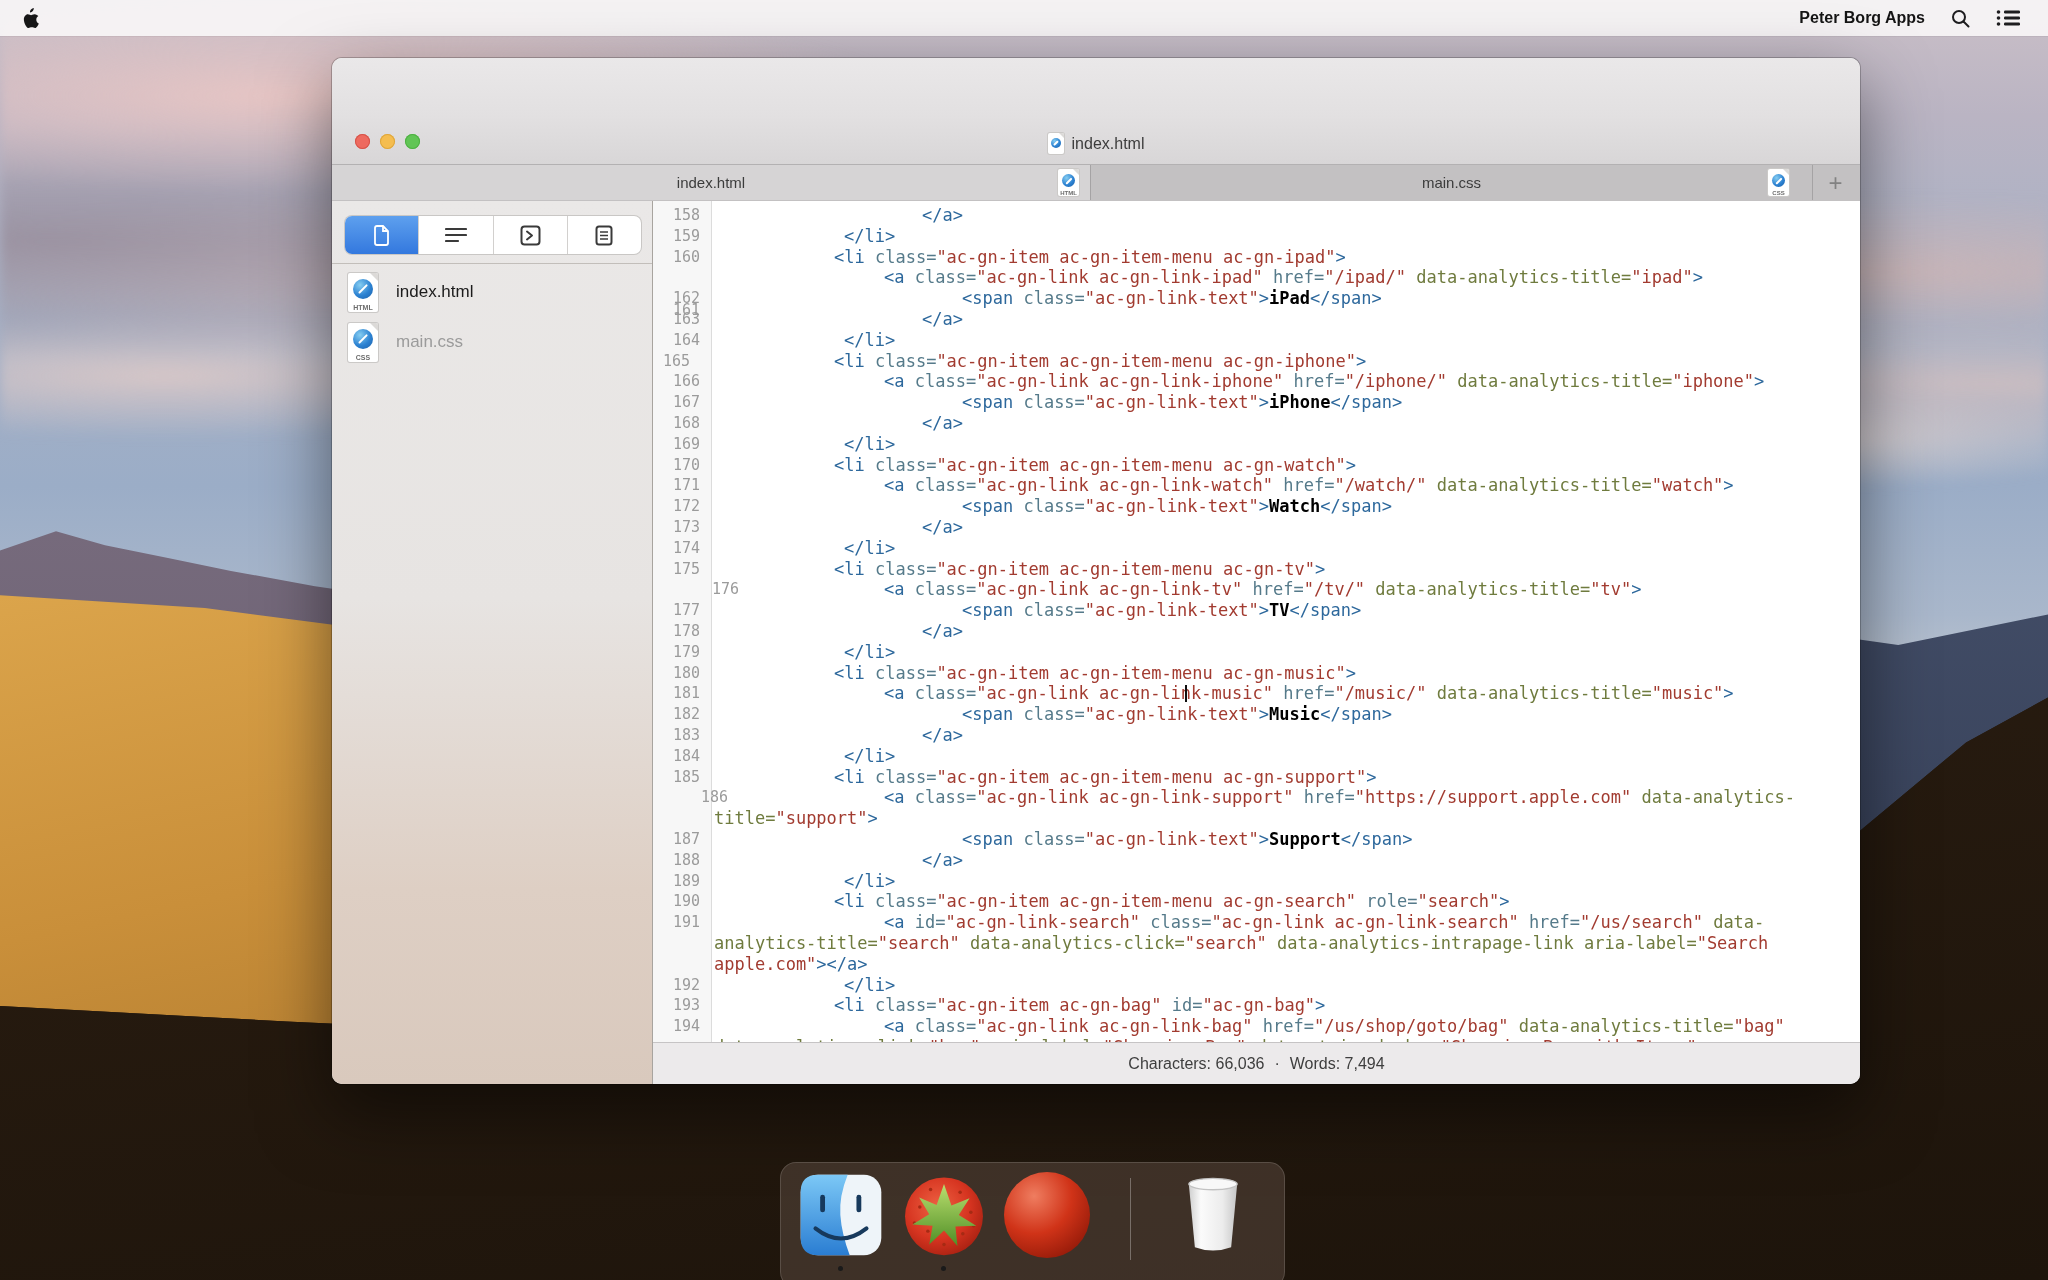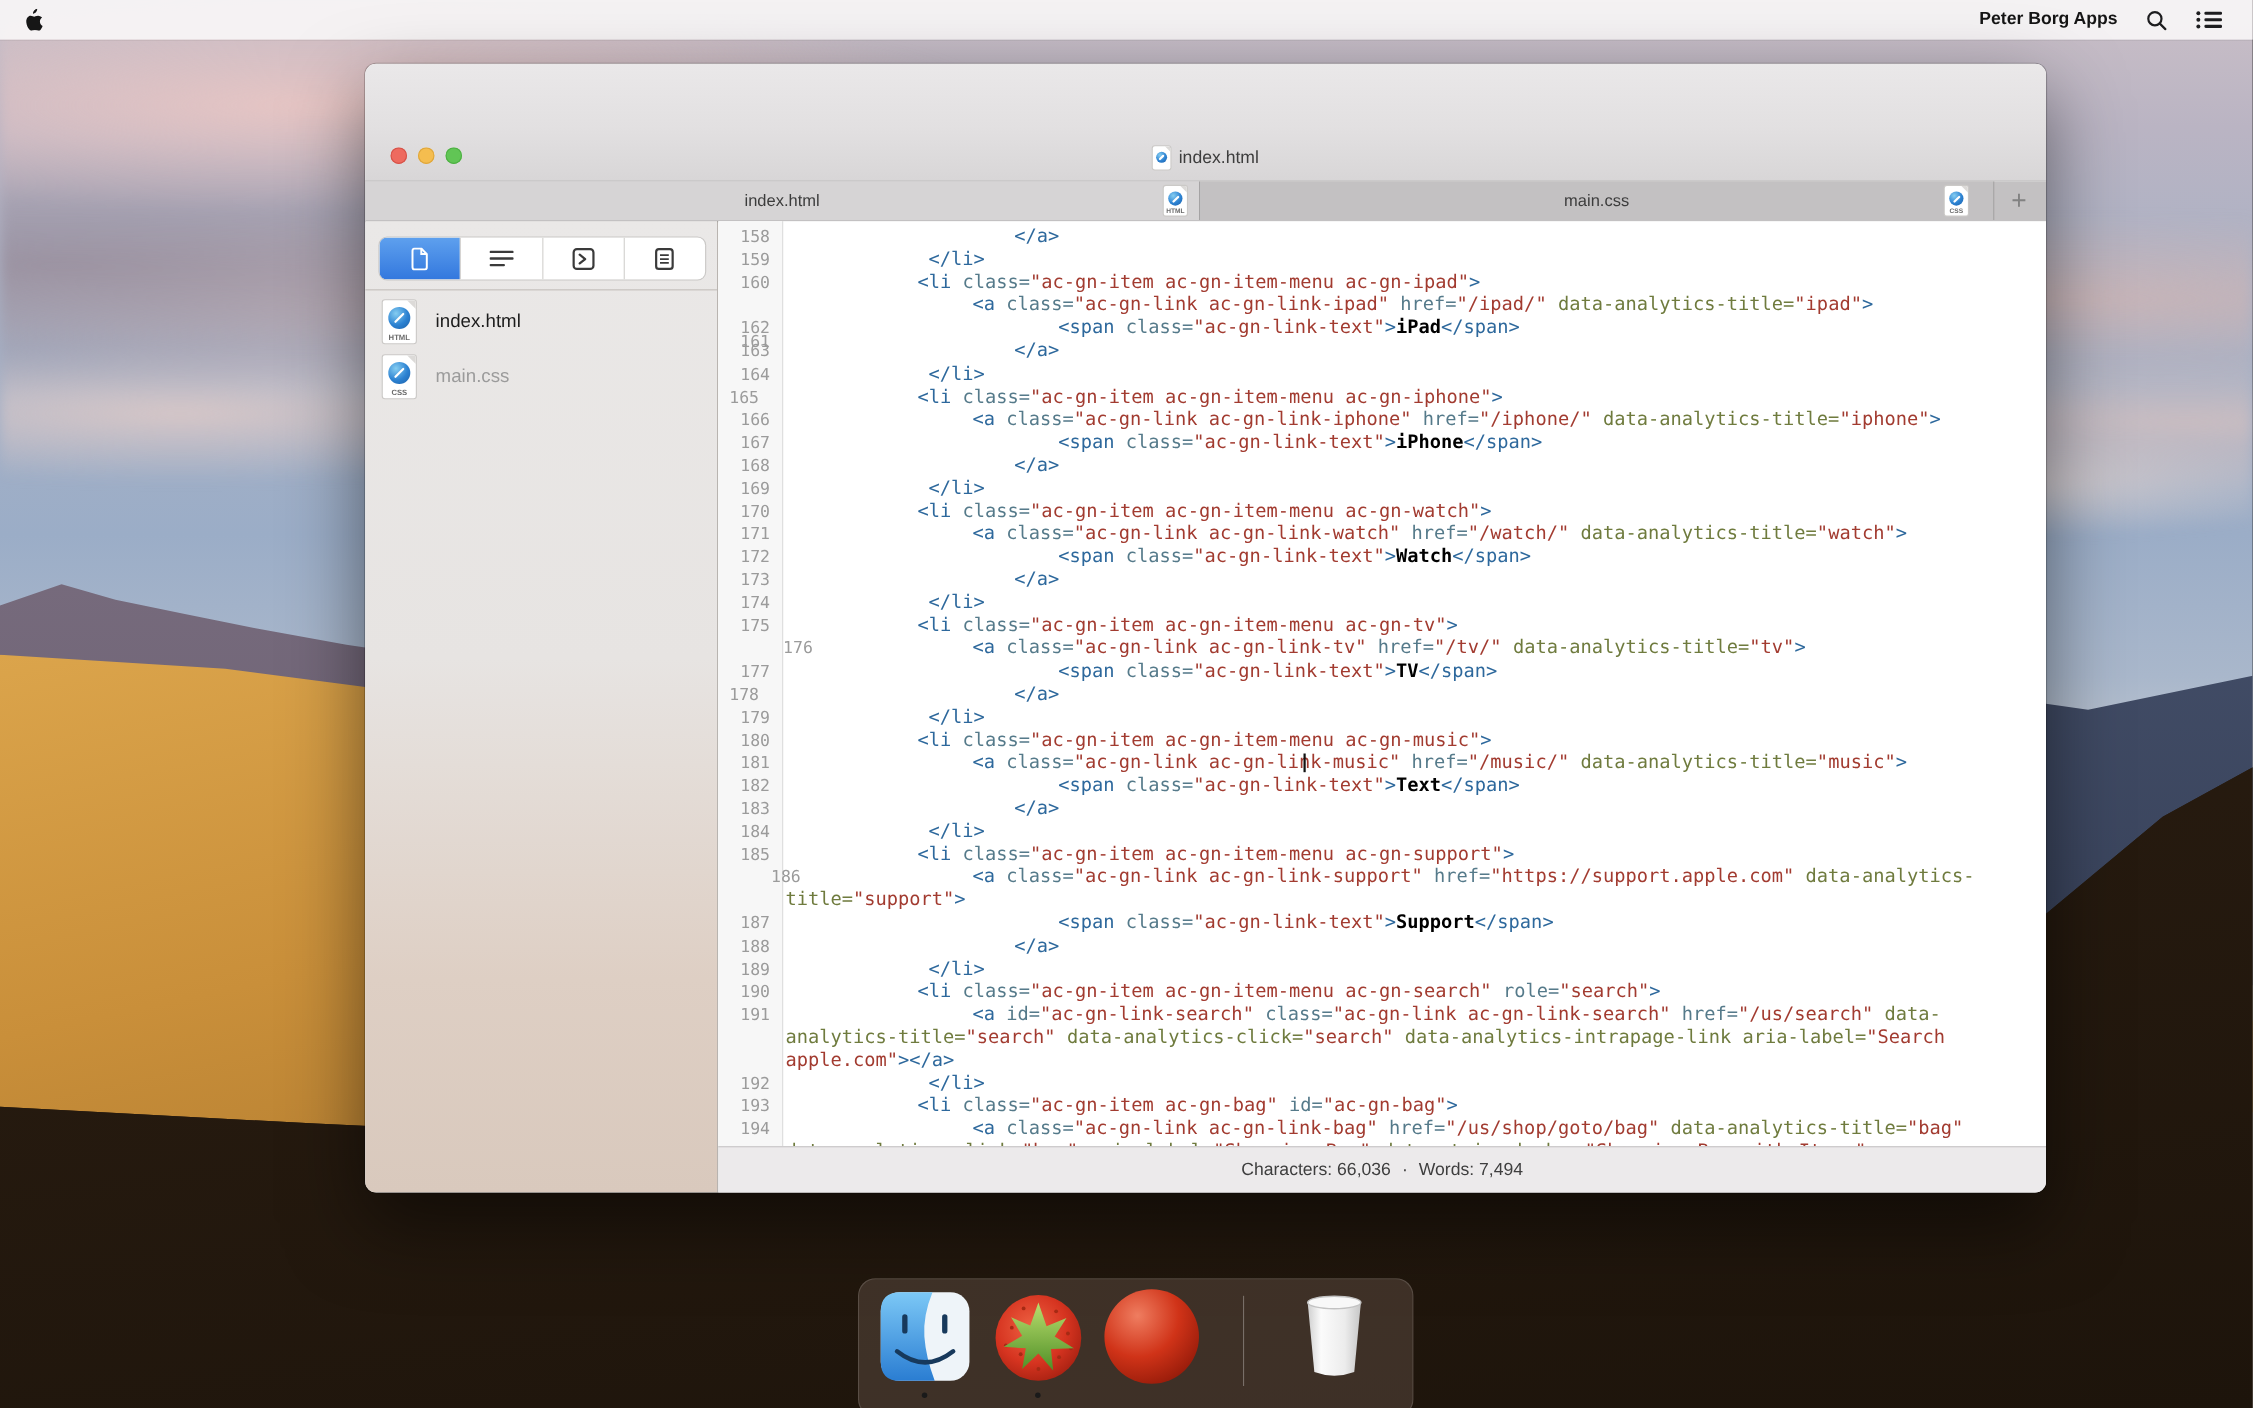--- a/index.html
+++ b/index.html
@@ -273,21 +273,21 @@
           <div class="lnum" style="top: 212px;">168</div>
           <div class="lnum" style="top: 232.8px;">169</div>
           <div class="lnum" style="top: 253.6px;">170</div>
           <div class="lnum" style="top: 274.4px;">171</div>
           <div class="lnum" style="top: 295.2px;">172</div>
           <div class="lnum" style="top: 316px;">173</div>
           <div class="lnum" style="top: 336.8px;">174</div>
           <div class="lnum" style="top: 357.6px;">175</div>
           <div class="lnum" style="top: 378.4px; margin-left: 39px;">176</div>
           <div class="lnum" style="top: 399.2px;">177</div>
-          <div class="lnum" style="top: 420px; text-align: center;">178</div>
+          <div class="lnum" style="top: 420px;">178</div>
           <div class="lnum" style="top: 440.8px;">179</div>
           <div class="lnum" style="top: 461.6px;">180</div>
           <div class="lnum" style="top: 482.4px;">181</div>
           <div class="lnum" style="top: 503.2px;">182</div>
           <div class="lnum" style="top: 524px;">183</div>
           <div class="lnum" style="top: 544.8px;">184</div>
           <div class="lnum" style="top: 565.6px;">185</div>
           <div class="lnum" style="top: 586.4px; margin-left: 28px;">186</div>
           <div class="lnum" style="top: 628px;">187</div>
           <div class="lnum" style="top: 648.8px;">188</div>
@@ -316,21 +316,21 @@
           <div class="crow" style="top: 295.2px; left: 309px;"><span class="tk-g">&lt;span </span><span class="tk-a">class=</span><span class="tk-s">"ac-gn-link-text"</span><span class="tk-g">&gt;</span><span class="tk-t">Watch</span><span class="tk-g">&lt;/span&gt;</span></div>
           <div class="crow" style="top: 316px; left: 269px;"><span class="tk-g">&lt;/a&gt;</span></div>
           <div class="crow" style="top: 336.8px; left: 191px;"><span class="tk-g">&lt;/li&gt;</span></div>
           <div class="crow" style="top: 357.6px; left: 181px;"><span class="tk-g">&lt;li </span><span class="tk-a">class=</span><span class="tk-s">"ac-gn-item ac-gn-item-menu ac-gn-tv"</span><span class="tk-g">&gt;</span></div>
           <div class="crow" style="top: 378.4px; left: 231px;"><span class="tk-g">&lt;a </span><span class="tk-a">class=</span><span class="tk-s">"ac-gn-link ac-gn-link-tv"</span><span class="tk-p"> </span><span class="tk-a">href=</span><span class="tk-s">"/tv/"</span><span class="tk-p"> </span><span class="tk-d">data-analytics-title=</span><span class="tk-s">"tv"</span><span class="tk-g">&gt;</span></div>
           <div class="crow" style="top: 399.2px; left: 309px;"><span class="tk-g">&lt;span </span><span class="tk-a">class=</span><span class="tk-s">"ac-gn-link-text"</span><span class="tk-g">&gt;</span><span class="tk-t">TV</span><span class="tk-g">&lt;/span&gt;</span></div>
           <div class="crow" style="top: 420px; left: 269px;"><span class="tk-g">&lt;/a&gt;</span></div>
           <div class="crow" style="top: 440.8px; left: 191px;"><span class="tk-g">&lt;/li&gt;</span></div>
           <div class="crow" style="top: 461.6px; left: 181px;"><span class="tk-g">&lt;li </span><span class="tk-a">class=</span><span class="tk-s">"ac-gn-item ac-gn-item-menu ac-gn-music"</span><span class="tk-g">&gt;</span></div>
           <div class="crow" style="top: 482.4px; left: 231px;"><span class="tk-g">&lt;a </span><span class="tk-a">class=</span><span class="tk-s">"ac-gn-link ac-gn-link-music"</span><span class="tk-p"> </span><span class="tk-a">href=</span><span class="tk-s">"/music/"</span><span class="tk-p"> </span><span class="tk-d">data-analytics-title=</span><span class="tk-s">"music"</span><span class="tk-g">&gt;</span></div>
-          <div class="crow" style="top: 503.2px; left: 309px;"><span class="tk-g">&lt;span </span><span class="tk-a">class=</span><span class="tk-s">"ac-gn-link-text"</span><span class="tk-g">&gt;</span><span class="tk-t">Text</span><span class="tk-g">&lt;/span&gt;</span></div>
+          <div class="crow" style="top: 503.2px; left: 309px;"><span class="tk-g">&lt;span </span><span class="tk-a">class=</span><span class="tk-s">"ac-gn-link-text"</span><span class="tk-g">&gt;</span><span class="tk-t">Music</span><span class="tk-g">&lt;/span&gt;</span></div>
           <div class="crow" style="top: 524px; left: 269px;"><span class="tk-g">&lt;/a&gt;</span></div>
           <div class="crow" style="top: 544.8px; left: 191px;"><span class="tk-g">&lt;/li&gt;</span></div>
           <div class="crow" style="top: 565.6px; left: 181px;"><span class="tk-g">&lt;li </span><span class="tk-a">class=</span><span class="tk-s">"ac-gn-item ac-gn-item-menu ac-gn-support"</span><span class="tk-g">&gt;</span></div>
           <div class="crow" style="top: 586.4px; left: 231px;"><span class="tk-g">&lt;a </span><span class="tk-a">class=</span><span class="tk-s">"ac-gn-link ac-gn-link-support"</span><span class="tk-p"> </span><span class="tk-a">href=</span><span class="tk-s">"https://support.apple.com"</span><span class="tk-p"> </span><span class="tk-d">data-analytics-</span></div>
           <div class="crow" style="top: 607.2px; left: 61px;"><span class="tk-d">title=</span><span class="tk-s">"support"</span><span class="tk-g">&gt;</span></div>
           <div class="crow" style="top: 628px; left: 309px;"><span class="tk-g">&lt;span </span><span class="tk-a">class=</span><span class="tk-s">"ac-gn-link-text"</span><span class="tk-g">&gt;</span><span class="tk-t">Support</span><span class="tk-g">&lt;/span&gt;</span></div>
           <div class="crow" style="top: 648.8px; left: 269px;"><span class="tk-g">&lt;/a&gt;</span></div>
           <div class="crow" style="top: 669.6px; left: 191px;"><span class="tk-g">&lt;/li&gt;</span></div>
           <div class="crow" style="top: 690.4px; left: 181px;"><span class="tk-g">&lt;li </span><span class="tk-a">class=</span><span class="tk-s">"ac-gn-item ac-gn-item-menu ac-gn-search"</span><span class="tk-p"> </span><span class="tk-a">role=</span><span class="tk-s">"search"</span><span class="tk-g">&gt;</span></div>
           <div class="crow" style="top: 711.2px; left: 231px;"><span class="tk-g">&lt;a </span><span class="tk-a">id=</span><span class="tk-s">"ac-gn-link-search"</span><span class="tk-p"> </span><span class="tk-a">class=</span><span class="tk-s">"ac-gn-link ac-gn-link-search"</span><span class="tk-p"> </span><span class="tk-a">href=</span><span class="tk-s">"/us/search"</span><span class="tk-p"> </span><span class="tk-d">data-</span></div>

